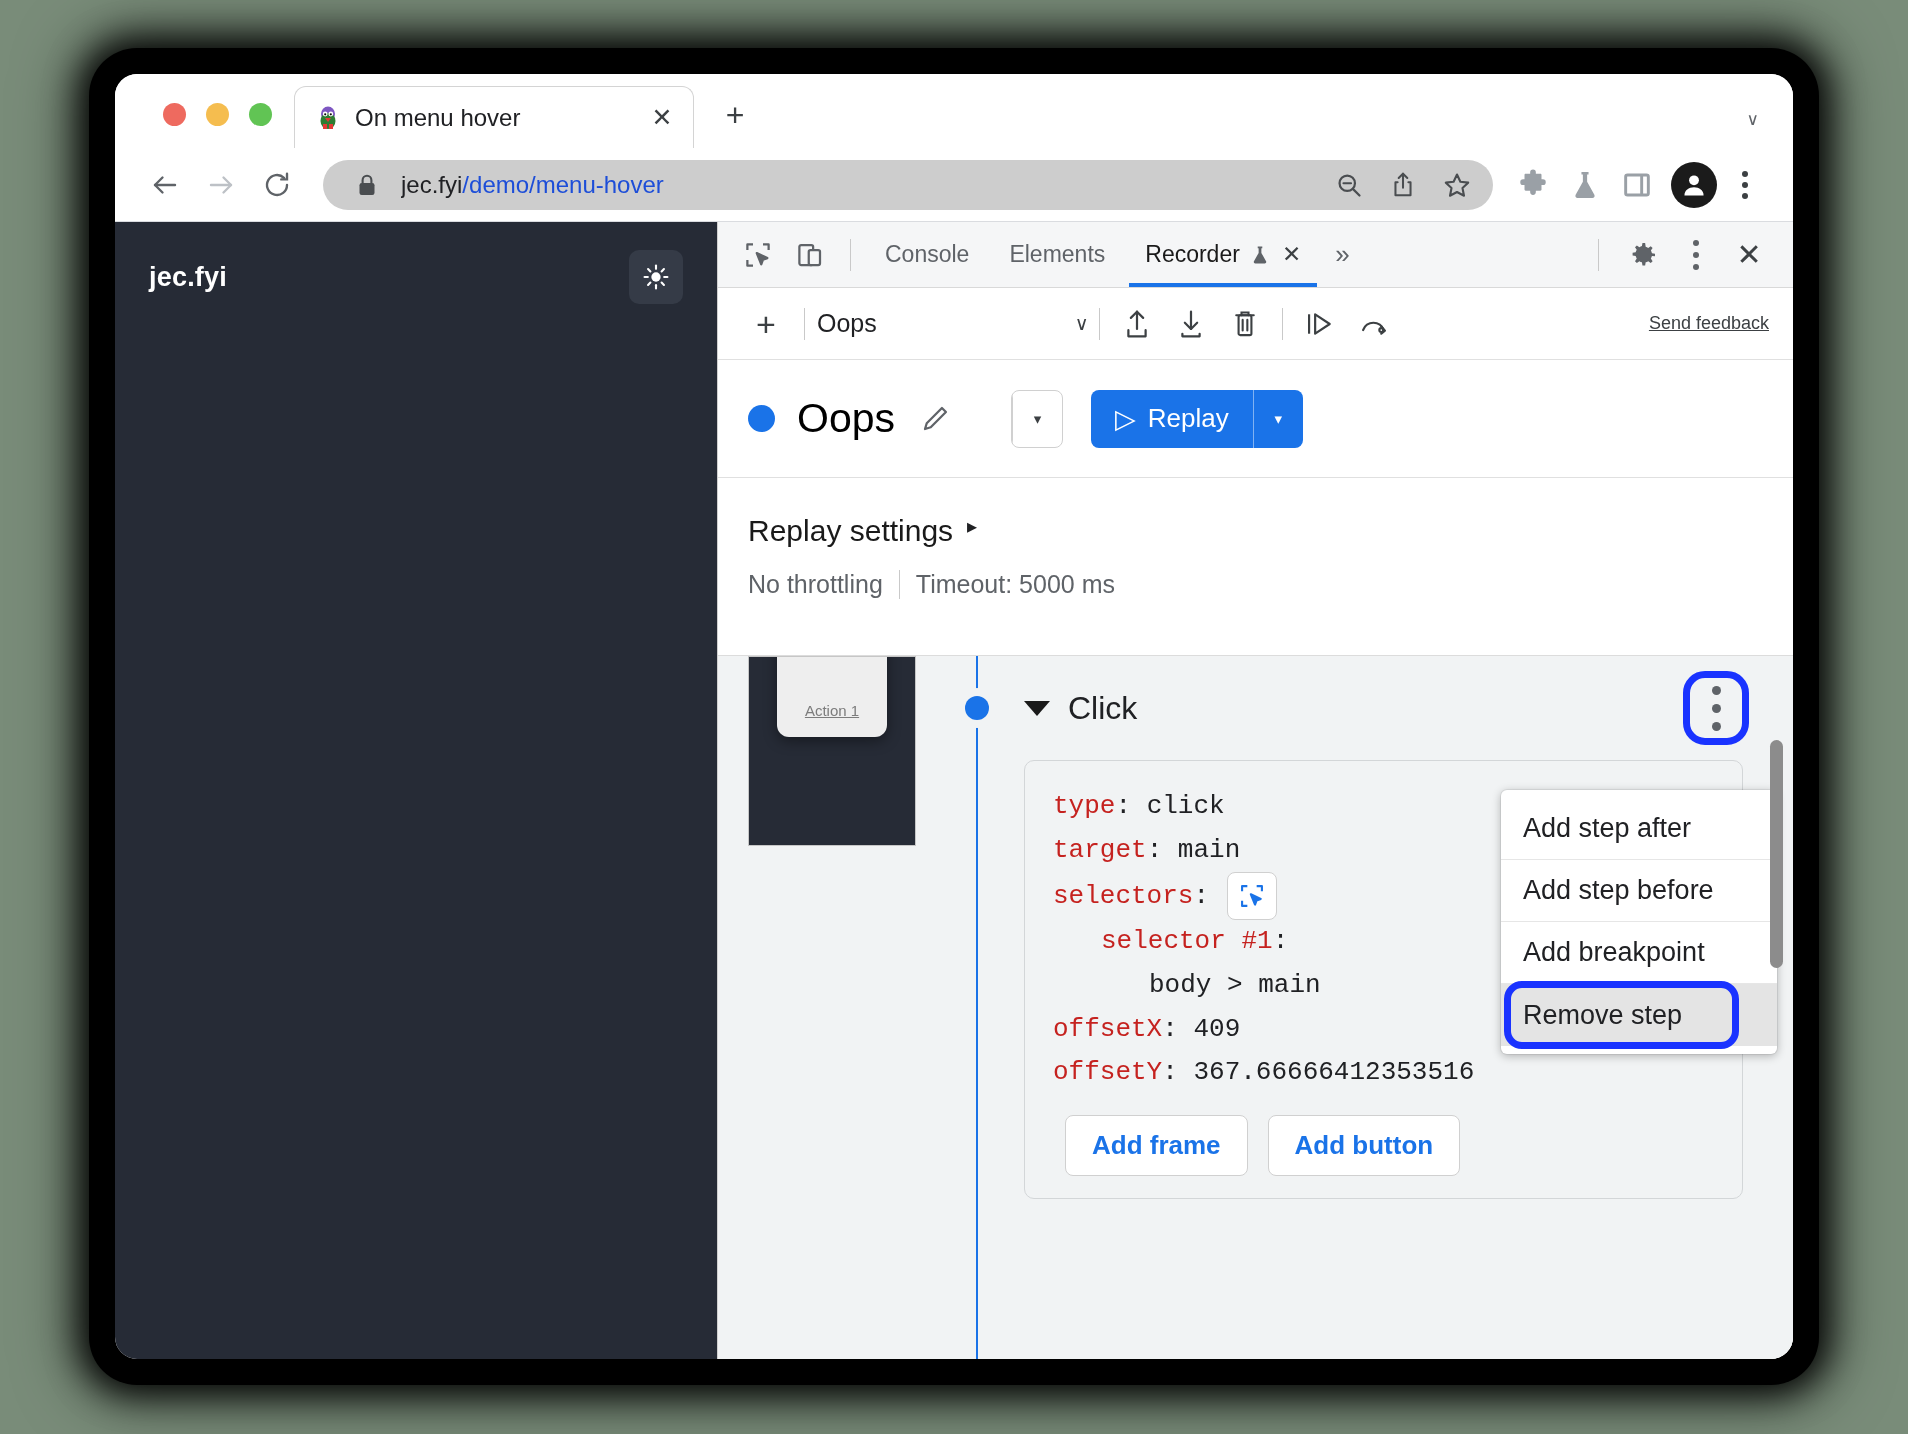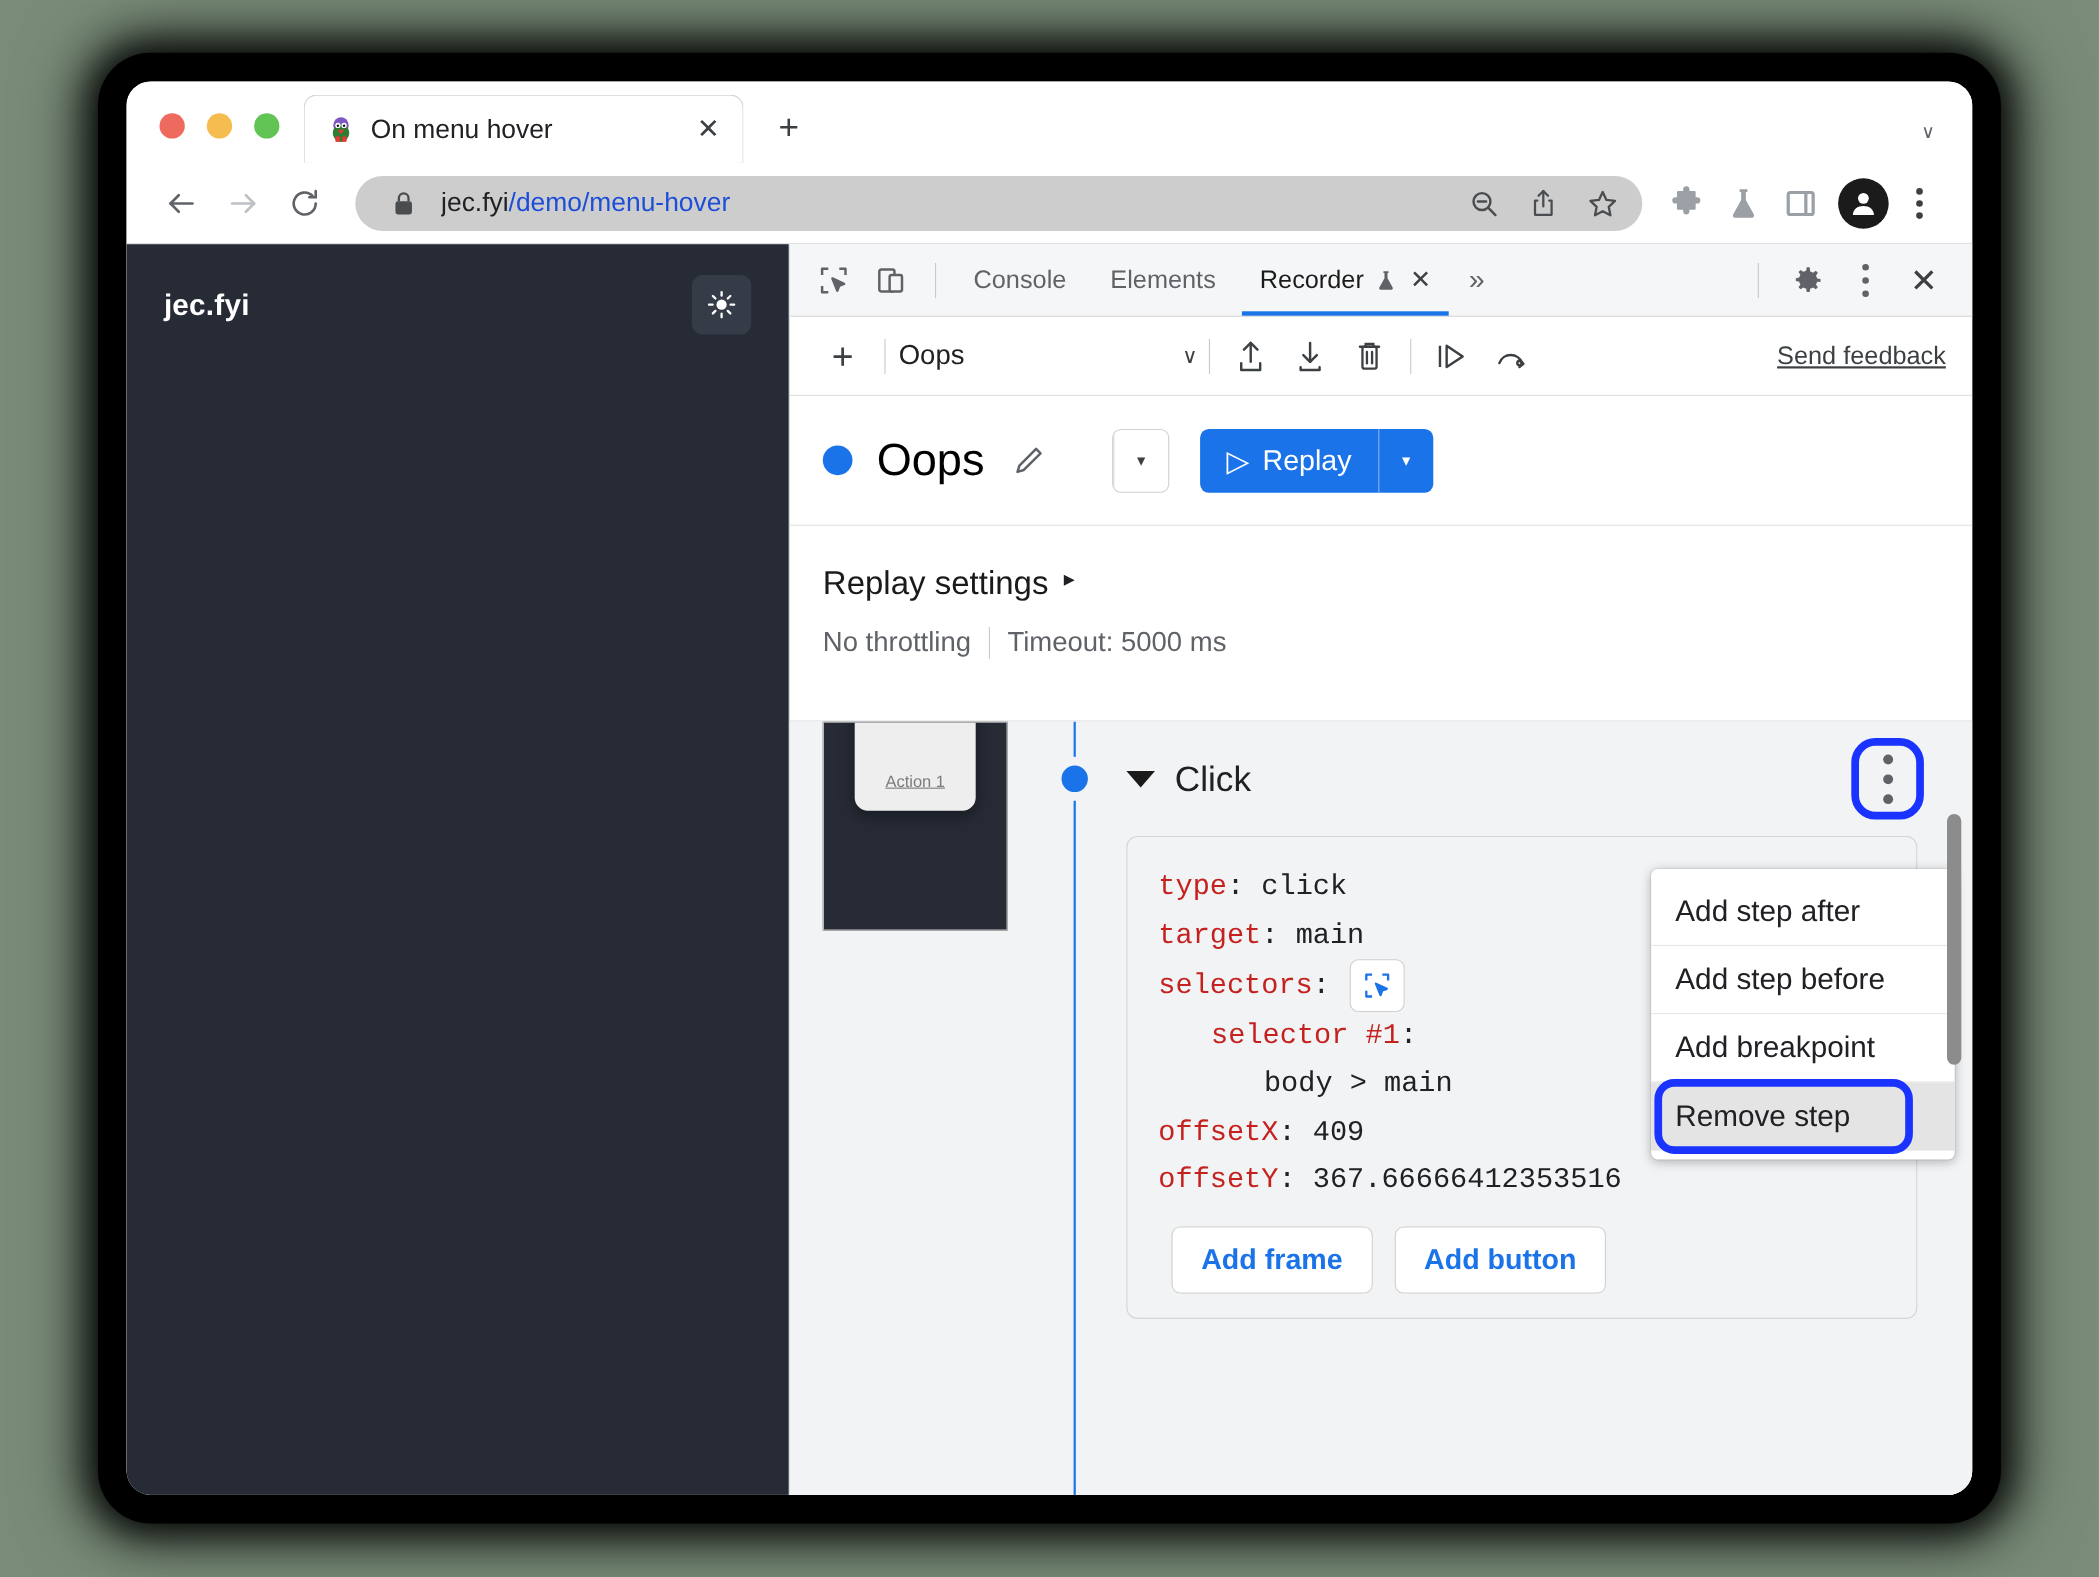--- a/index.html
+++ b/index.html
@@ -24,20 +24,21 @@
     overflow: hidden;
   }
 
   
   #tab-strip {
     height: 74px;
     background: #ffffff;
     display: flex;
     align-items: flex-end;
     position: relative;
+    padding-left: 18px;
   }
   #traffic-lights {
     display: flex; gap: 20px;
     padding: 0 22px 22px 30px;
     align-items: center;
   }
   .tl { width: 23px; height: 23px; border-radius: 50%; }
   .tl.red { background: #ee6a5f; }
   .tl.yellow { background: #f5bd4f; }
   .tl.green { background: #61c454; }
@@ -233,21 +234,21 @@
   #rec-select {
     display: flex; align-items: center; gap: 0;
     flex: 0 0 auto;
   }
   #rec-select-label { font-size: 25px; color: #202124; }
   #rec-select-caret { margin-left: 198px; color: #3c4043; font-size: 19px; }
   .rec-tool { width: 54px; height: 54px; display: flex; align-items: center; justify-content: center; color: #3c4043; }
   #rec-sep2, #rec-sep3 { width: 1px; height: 32px; background: #c9c9c9; margin: 0 10px; }
   #send-feedback {
     margin-left: auto;
-    font-size: 23px; color: #3c4043;
+    font-size: 18px; color: #3c4043;
     text-decoration: underline;
   }
 
   
   #rec-title-row {
     height: 118px; flex: 0 0 118px;
     display: flex; align-items: center;
     padding: 0 30px 0 30px;
     gap: 0;
     border-bottom: 1px solid #e0e0e0;

